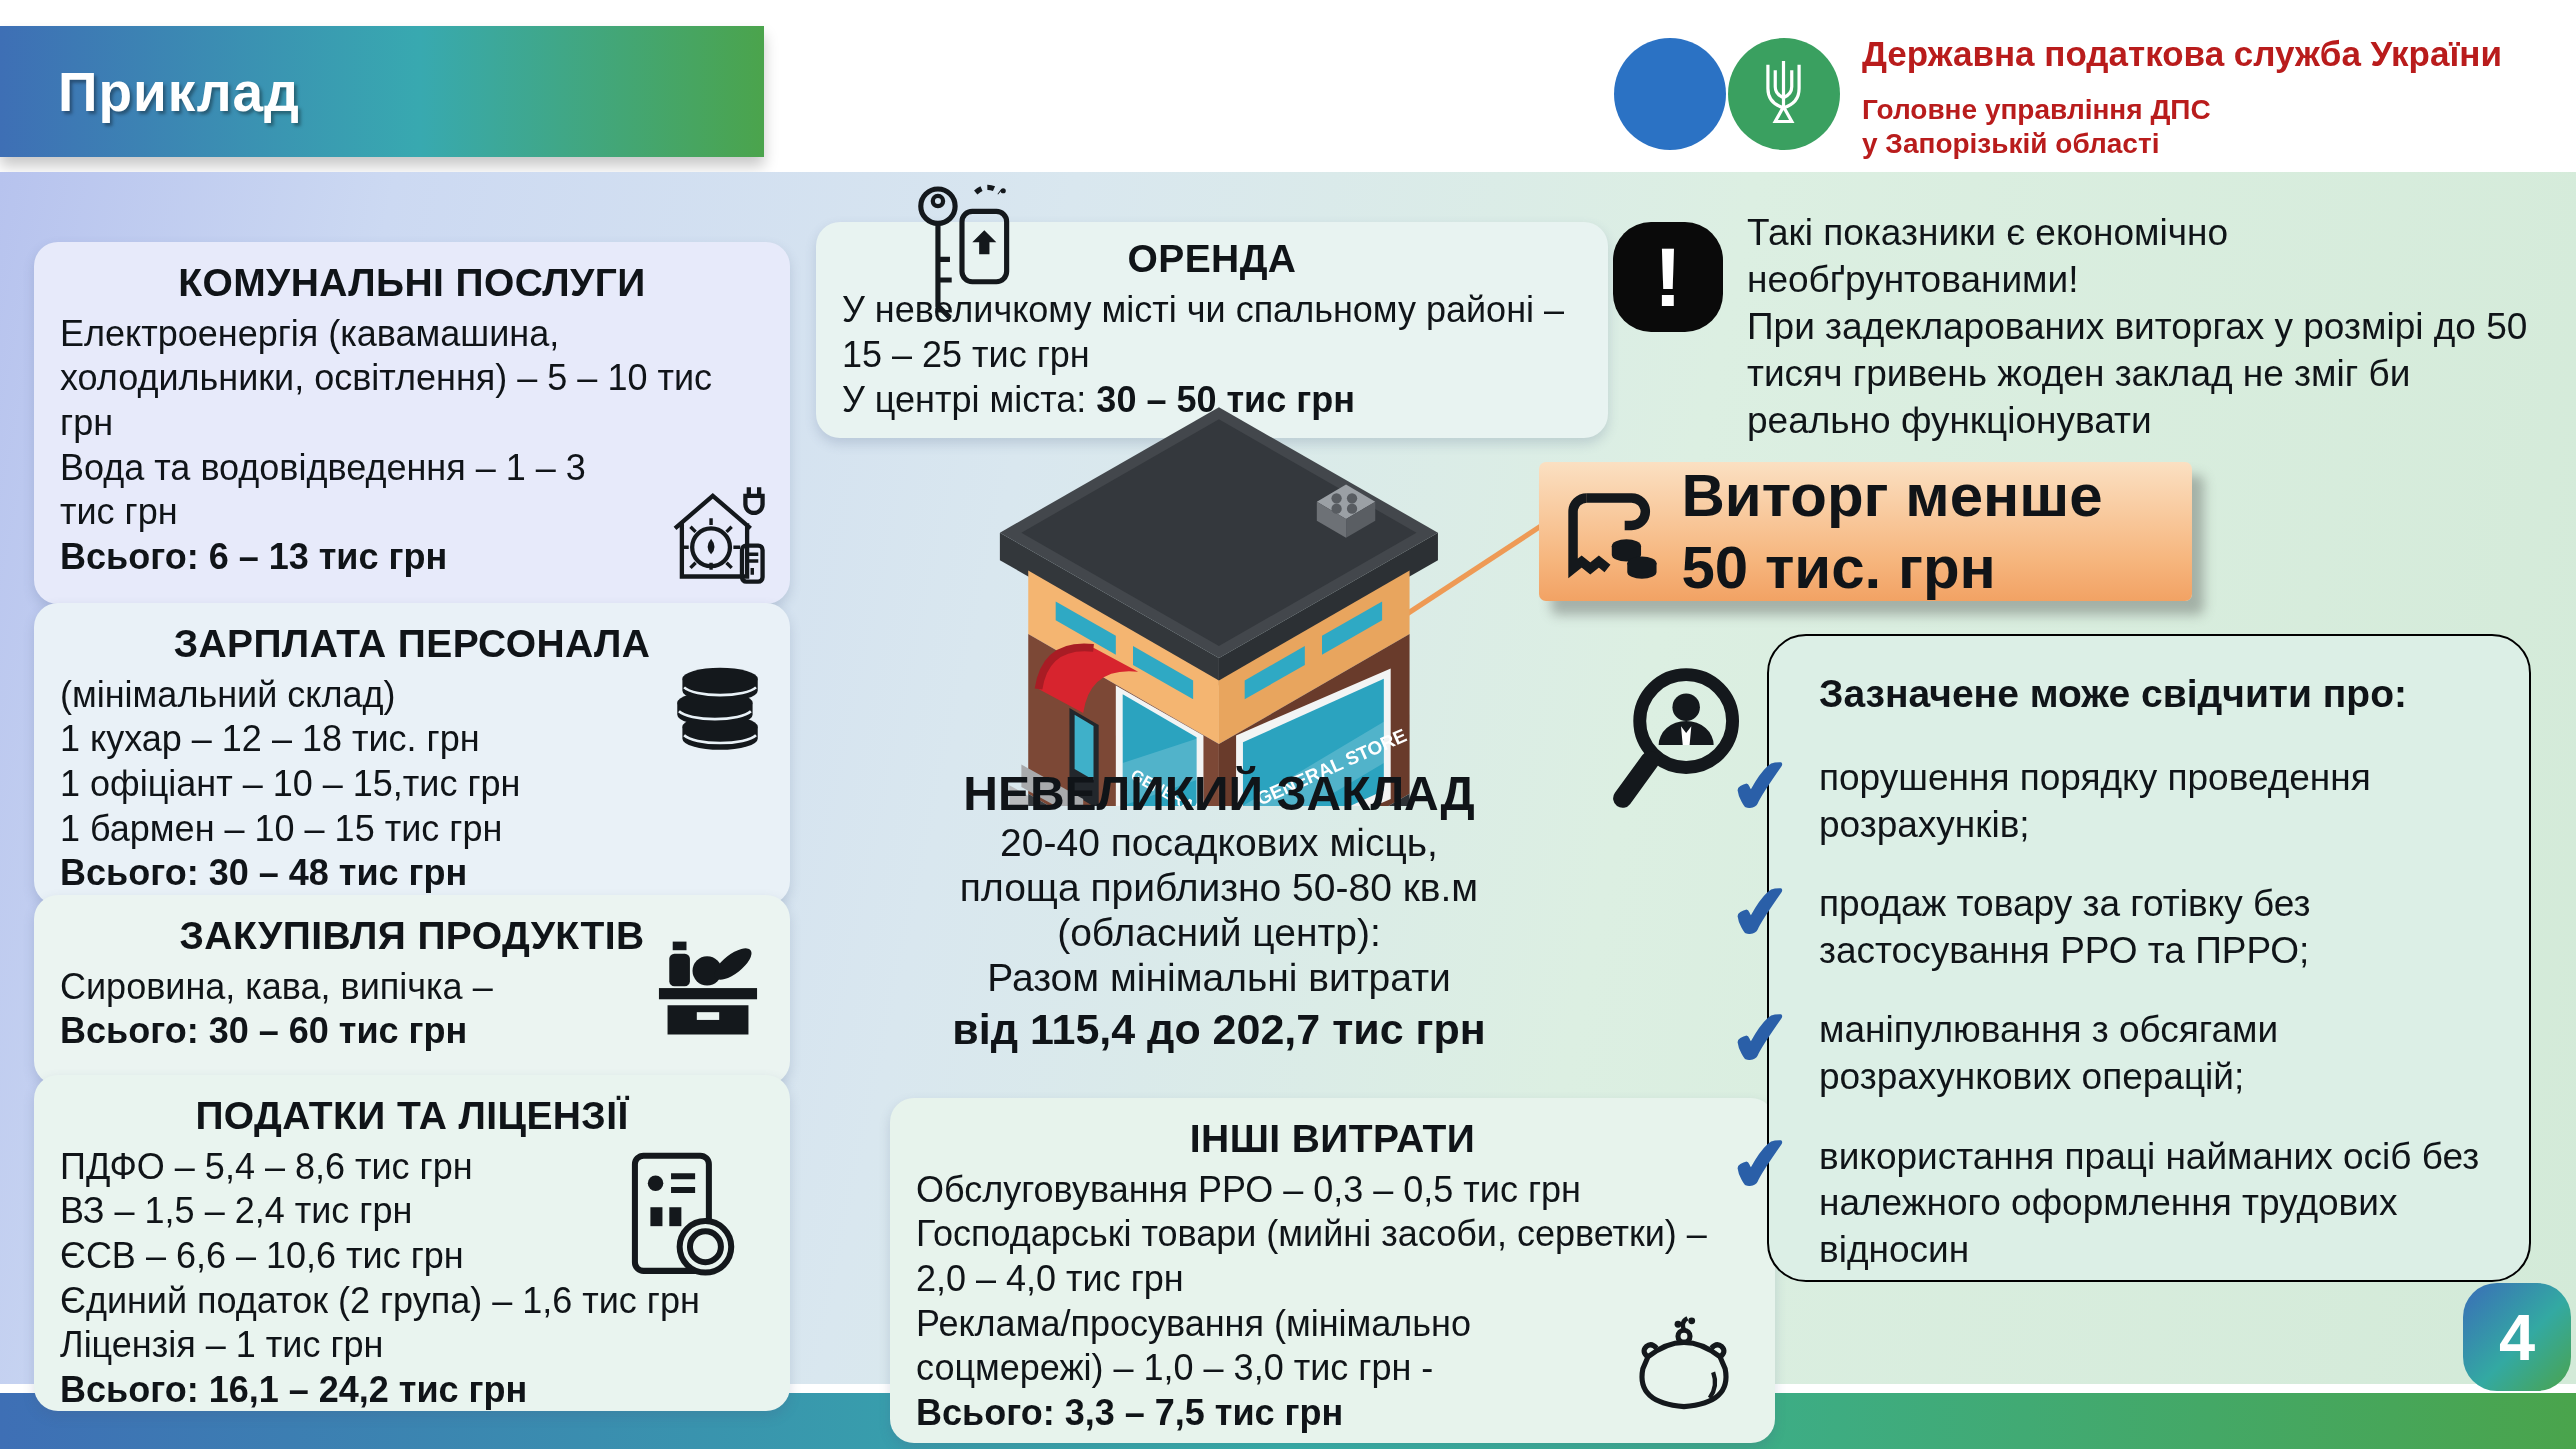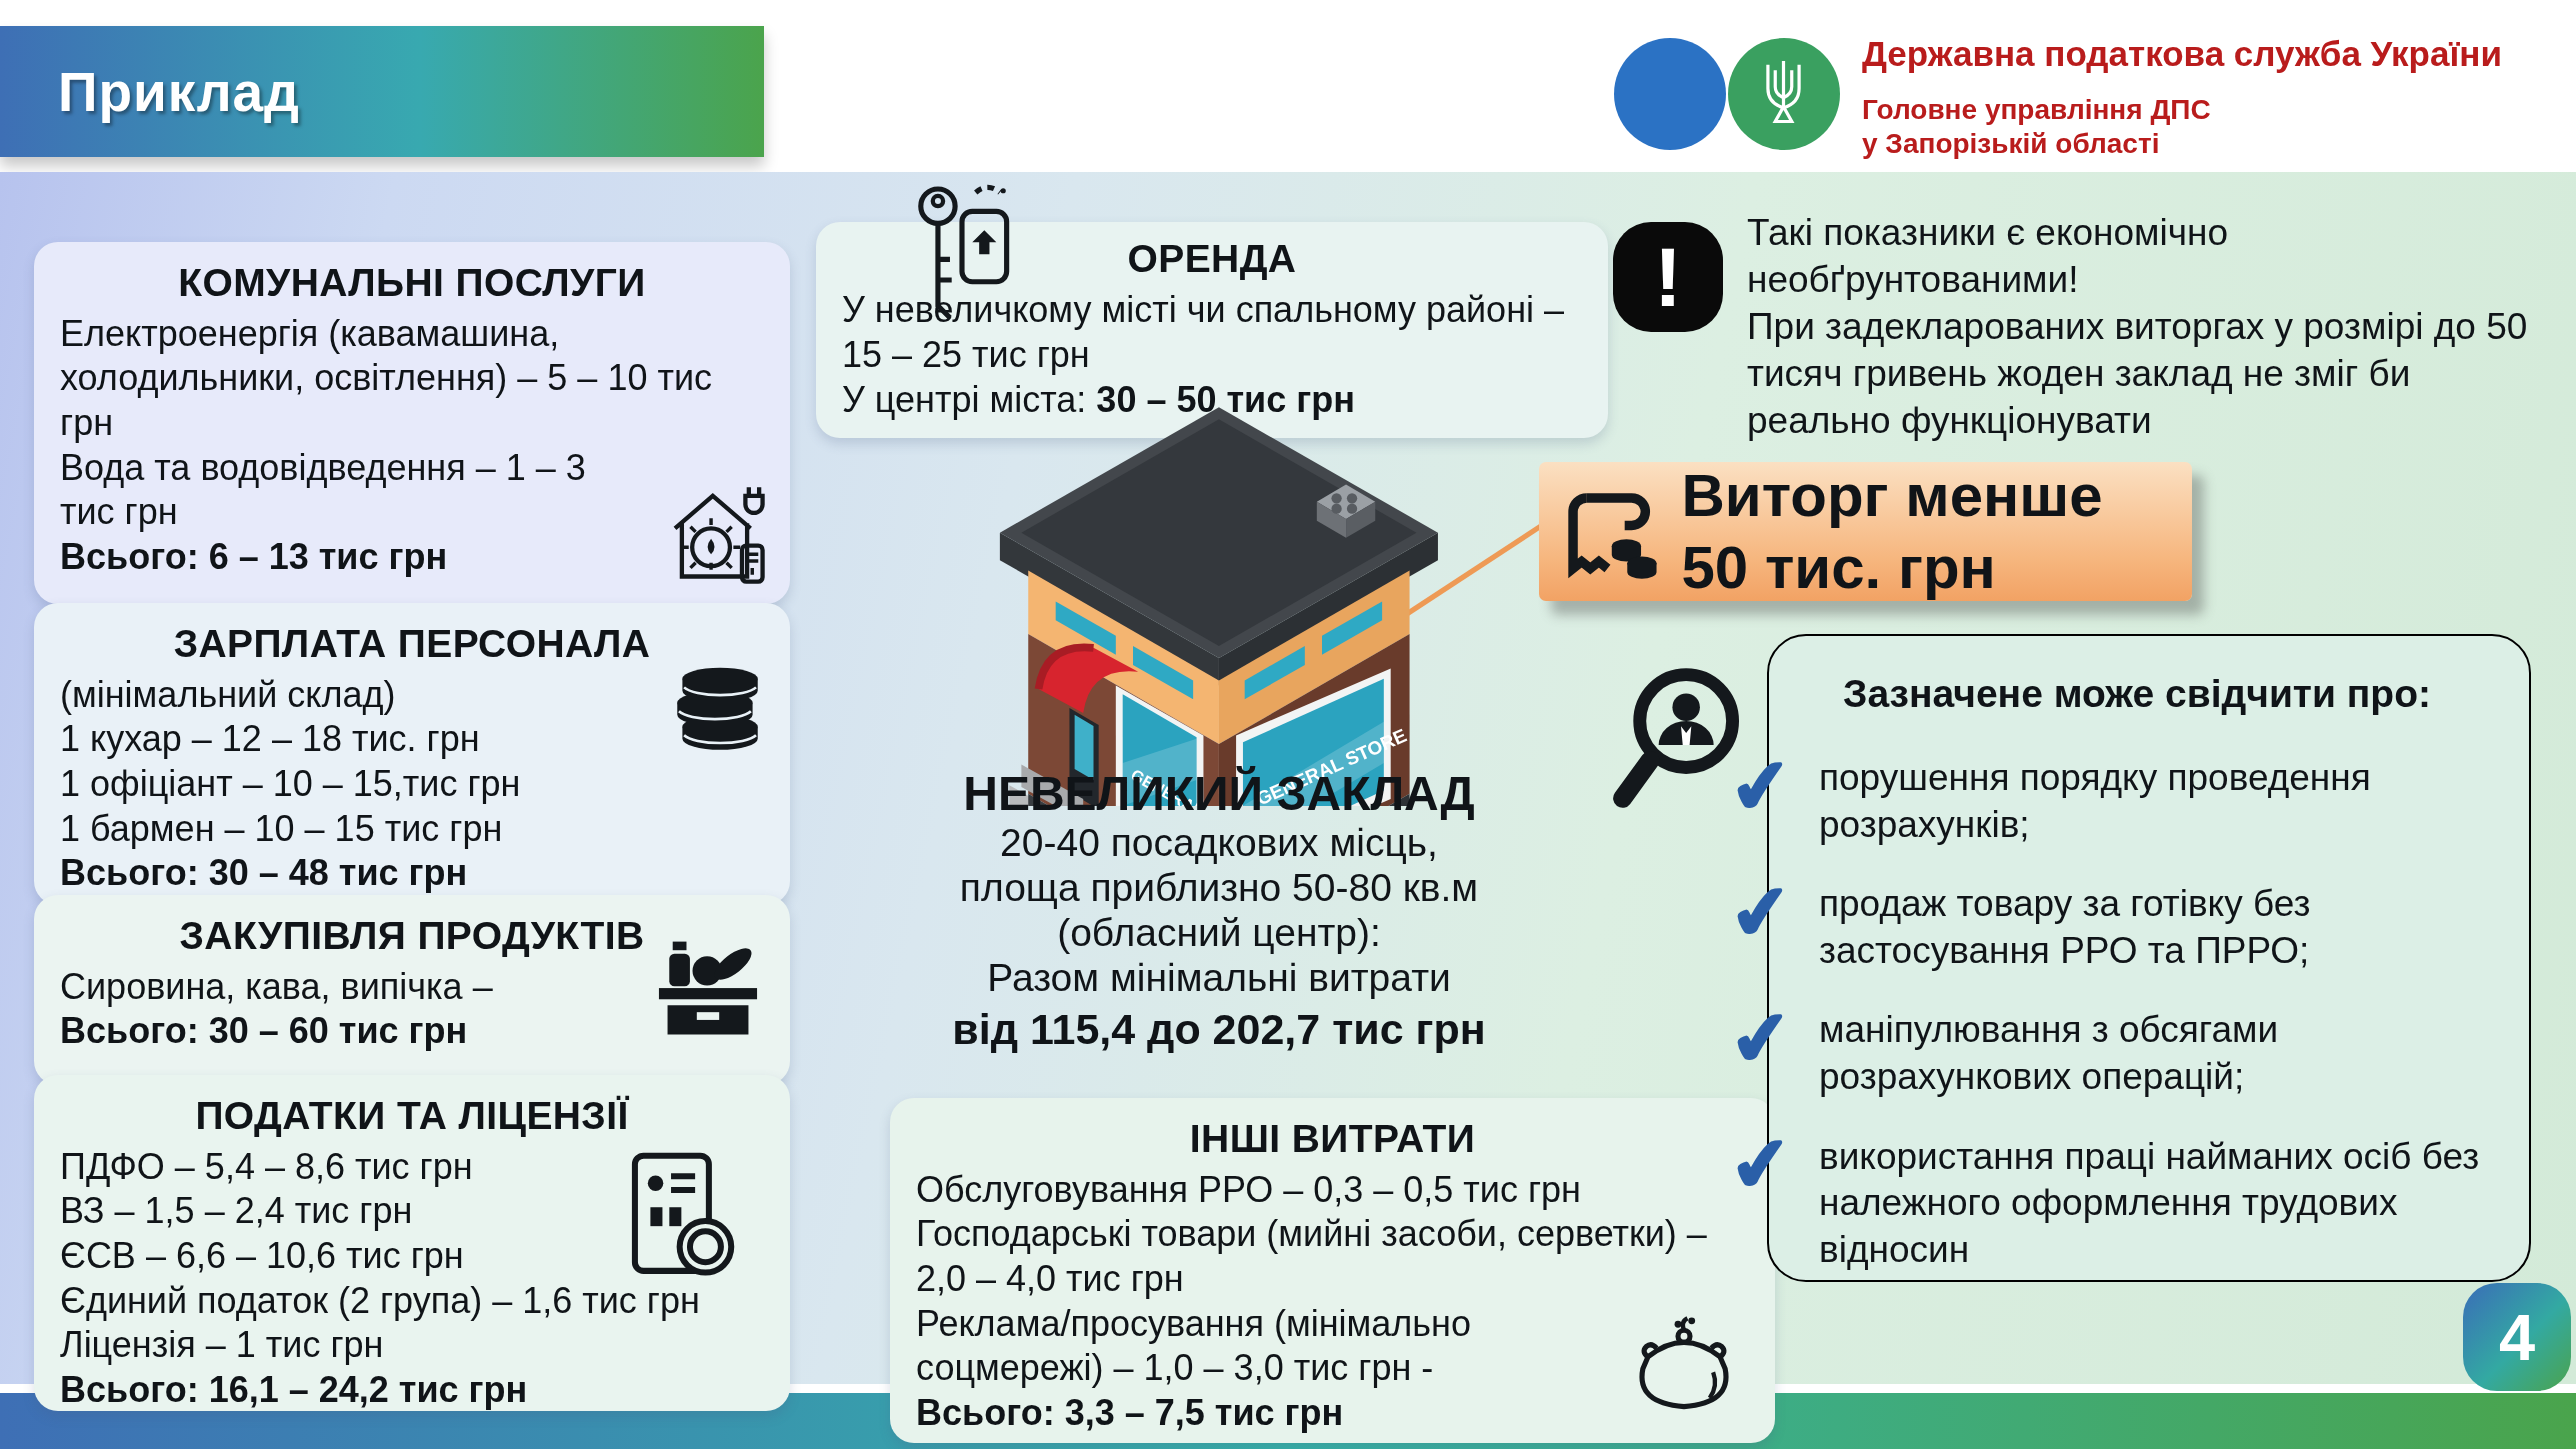--- a/index.html
+++ b/index.html
@@ -69,21 +69,21 @@
     background:linear-gradient(180deg,#fbe0c2 0%,#f6b67e 70%,#f2a264 100%);
     box-shadow:12px 13.7px 12px rgba(100,105,100,.45);
     display:flex;align-items:center;
   }
   .callout .txt{font-size:60px;font-weight:bold;line-height:1.2;margin-left:15.5px;}
   .evidence{
     position:absolute;left:1767px;top:634px;width:764px;height:648px;box-sizing:border-box;
     background:#dcefe6;border:2.6px solid #000;border-radius:39px;
     padding:36px 34px 26px 50px;
   }
-  .evidence .ev-title{font-size:39px;font-weight:bold;margin-bottom:39px;margin-left:24px;}
+  .evidence .ev-title{font-size:39px;font-weight:bold;margin-bottom:39px;}
   .ev-item{position:relative;font-size:37px;line-height:1.26;margin-bottom:33px;}
   .ev-check{
     position:absolute;left:-89px;top:-15.5px;font-size:74px;font-weight:bold;color:#2a5fa8;
     transform:rotate(-6deg);
   }
   .page-num{
     position:absolute;left:2463px;top:1283px;width:108px;height:108px;border-radius:34px;
     background:linear-gradient(135deg,#3a6db8 0%,#33a9a2 55%,#4ba34d 100%);
     color:#fff;font-size:65px;font-weight:bold;display:flex;align-items:center;justify-content:center;
   }

